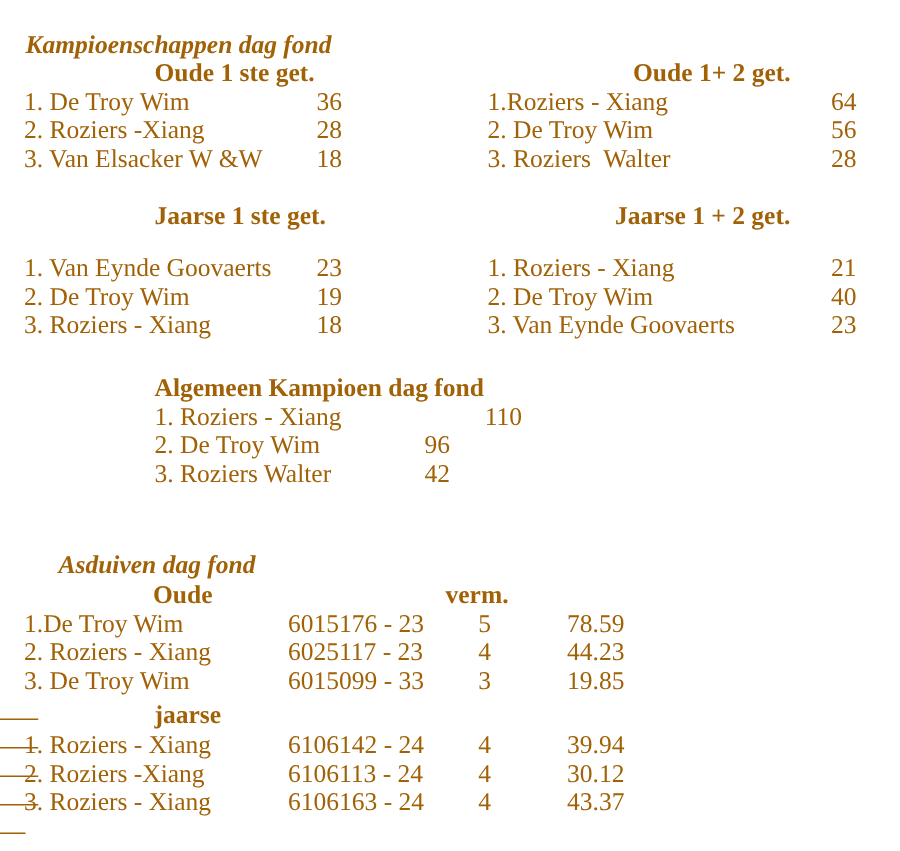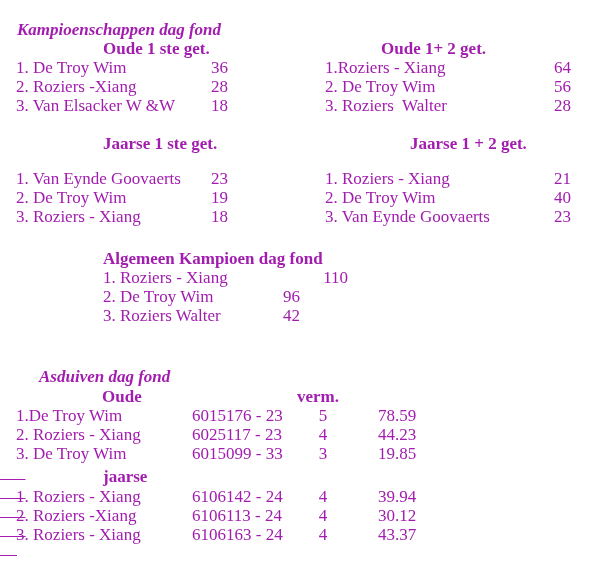--- a/index.html
+++ b/index.html
@@ -1,21 +1,21 @@
 <!DOCTYPE html>
 <html><head>
 <meta charset="utf-8">
 <style>
   html, body { margin: 0; padding: 0; background: #ffffff; }
   .page {
     position: relative;
     width: 600px;
     height: 567px;
     background: #ffffff;
-    color: #a21caf;
+    color: #a16207;
     font-family: "Liberation Serif", "DejaVu Serif", serif;
     font-size: 17px;
     line-height: 19px;
     overflow: hidden;
   }
   .page-title {
     position: absolute;
     left: 17px;
     top: 20px;
     font-weight: bold;
@@ -24,21 +24,21 @@
   }
   .block { position: absolute; }
   .block-header { font-weight: bold; white-space: pre; }
   .rrow { position: relative; height: 19px; white-space: pre; }
   .rrow .name { position: absolute; left: 0; top: 0; }
   .rrow .val  { position: absolute; right: 0; top: 0; }
 
   #block-oude1    { left: 16px;  top: 39px;  width: 212px; }
   #block-oude1 .block-header    { margin-left: 87px; }
   #block-oude12   { left: 325px; top: 39px;  width: 246px; }
-  #block-oude12 .block-header   { margin-left: 56px; }
+  #block-oude12 .block-header   { margin-left: 97px; }
   #block-jaarse1  { left: 16px;  top: 134px; width: 212px; }
   #block-jaarse1 .block-header  { margin-left: 87px; margin-bottom: 16px; }
   #block-jaarse12 { left: 325px; top: 134px; width: 246px; }
   #block-jaarse12 .block-header { margin-left: 85px; margin-bottom: 16px; }
   #block-algemeen { left: 103px; top: 249px; width: 245px; }
   #block-algemeen .rrow:nth-child(n+3) .val { right: 48px; }
 
   .asd { position: absolute; left: 0; top: 367px; width: 600px; height: 200px; padding-left: 36px; }
   .asd-title {
     position: absolute; left: 39px; top: 0;

